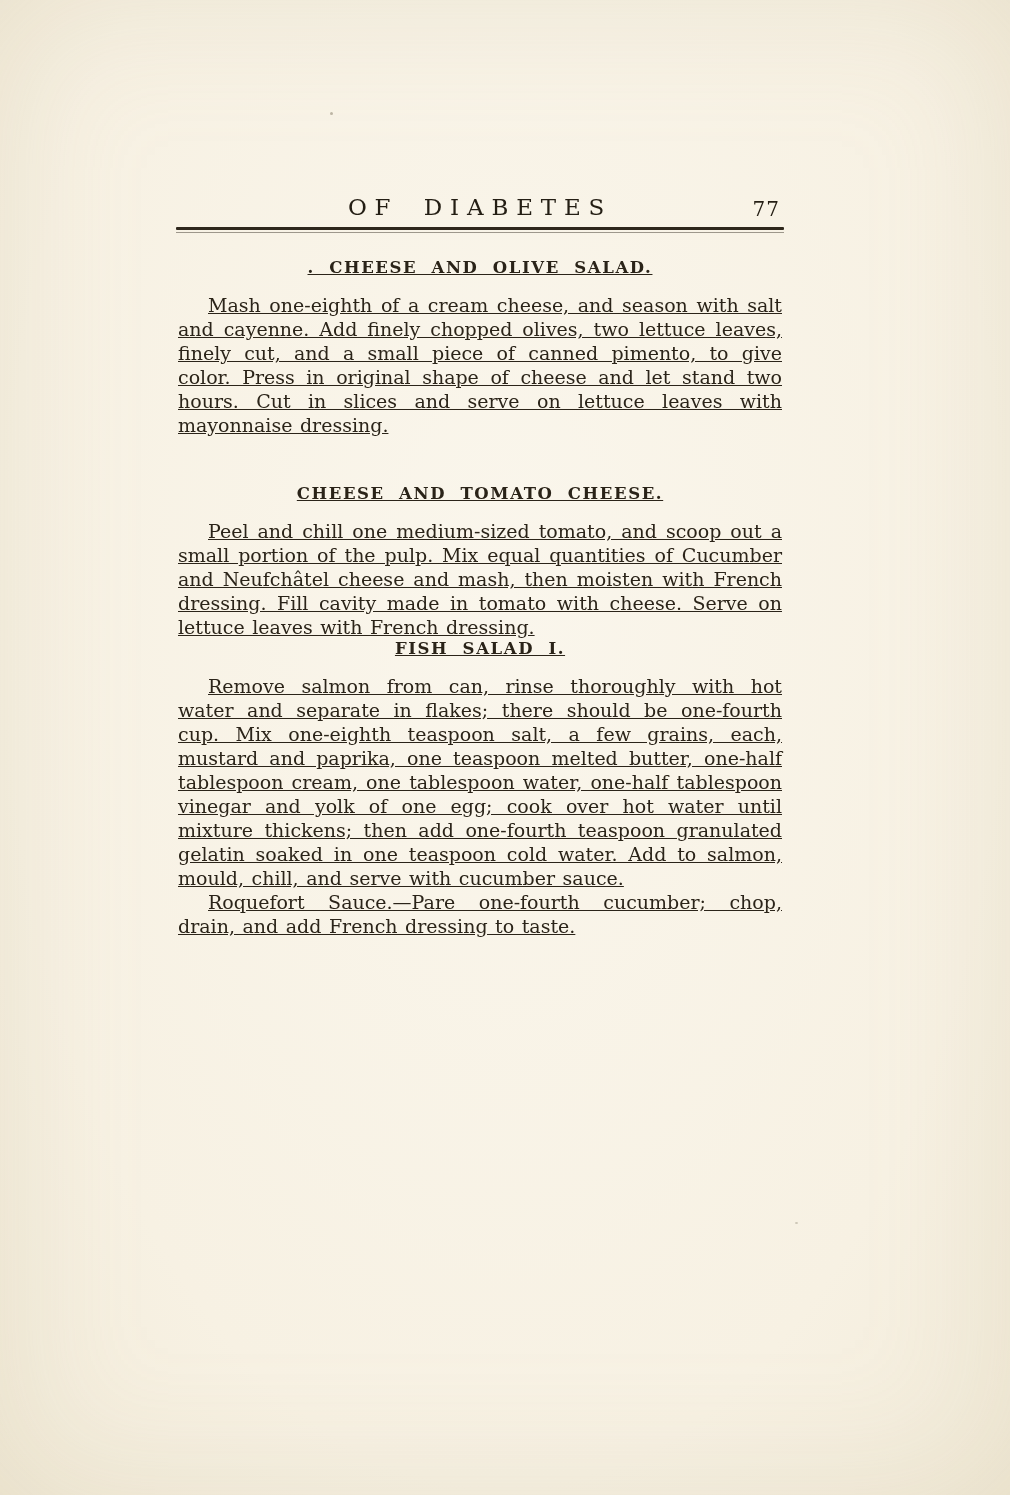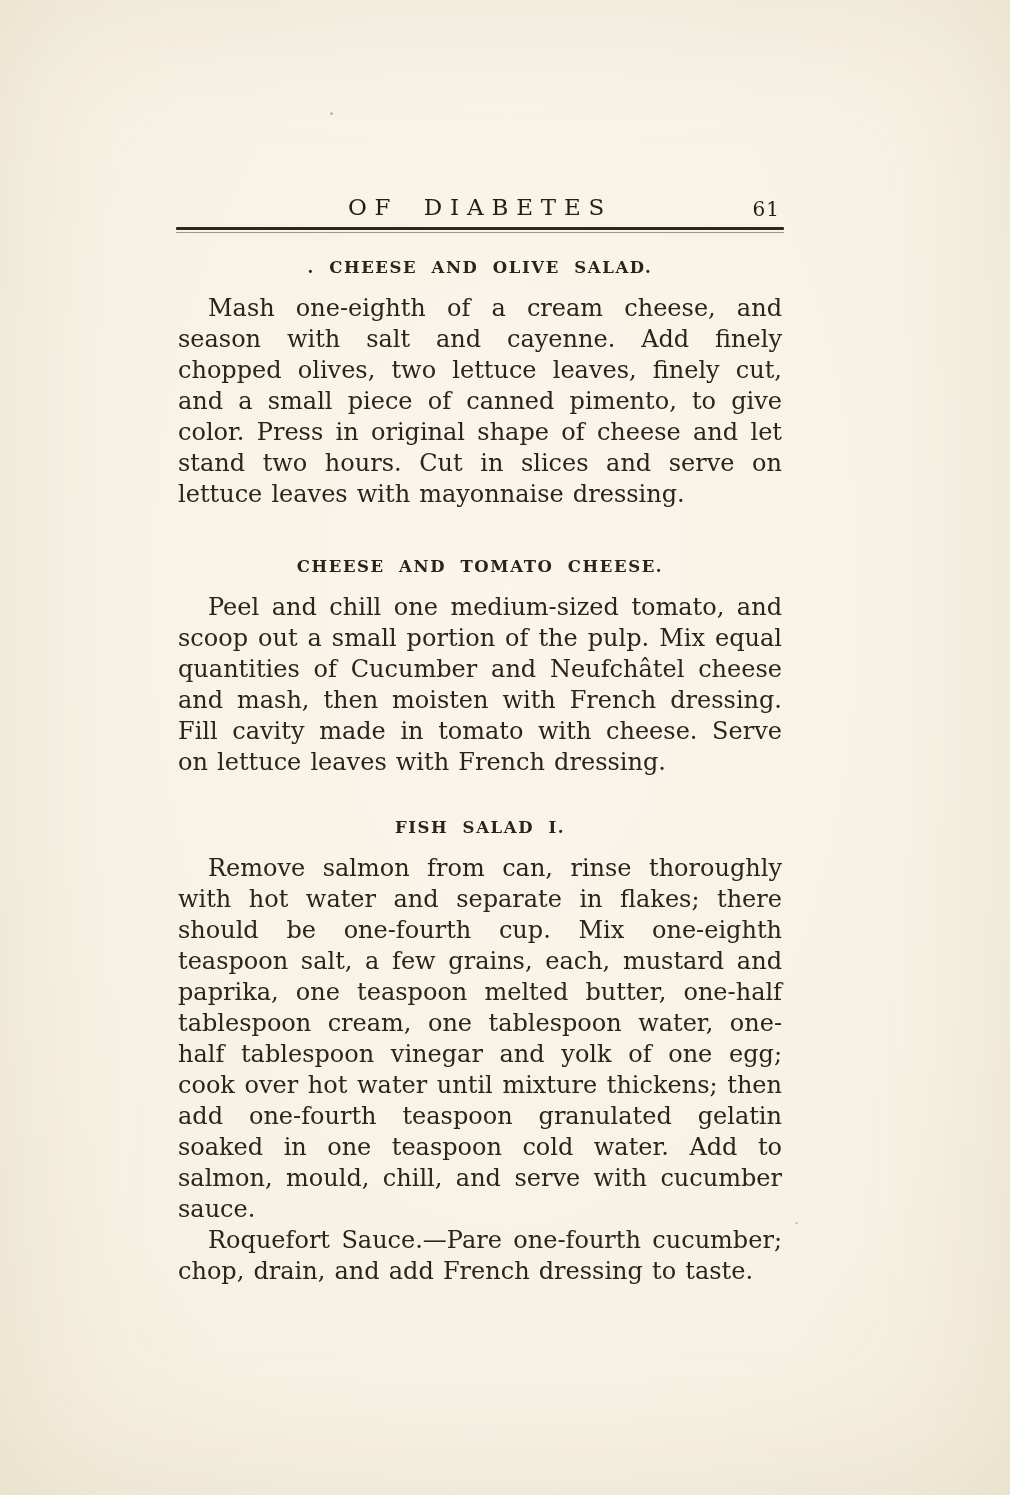--- a/index.html
+++ b/index.html
@@ -68,55 +68,56 @@
     height: 1px;
     background: #2e271c;
     opacity: 0.45;
   }
 
   .page-body {
     position: absolute;
     left: 178px;
     top: 258px;
     width: 604px;
+    text-decoration: underline;
   }
   .recipe-heading {
     margin: 0 0 16px 0;
     text-align: center;
     font-size: 16.5px;
     font-weight: 700;
     letter-spacing: 1.6px;
     word-spacing: 7px;
     color: #2a2318;
   }
   .recipe-para {
     margin: 0;
-    font-size: 24px;
-    line-height: 31px;
+    font-size: 19px;
+    line-height: 24px;
     text-align: justify;
     text-indent: 30px;
     word-spacing: 1.5px;
     color: #2b2419;
   }
   .recipe-para + .recipe-para {
     margin-top: 0;
   }
   .recipe.s2 { margin-top: 47px; }
-  .recipe.s3 { margin-top: 40px; }
+  .recipe.s3 { }
 </style>
 </head>
 <body>
 
 <div class="page">
 
   <div class="speck speck-top"></div>
 
   <header class="page-header">
     <div class="running-title">OF DIABETES</div>
-    <div class="page-number">61</div>
+    <div class="page-number">77</div>
   </header>
 
   <div class="header-rule">
     <div class="rule-main"></div>
     <div class="rule-echo"></div>
   </div>
 
   <main class="page-body">
 
     <section class="recipe s1">

